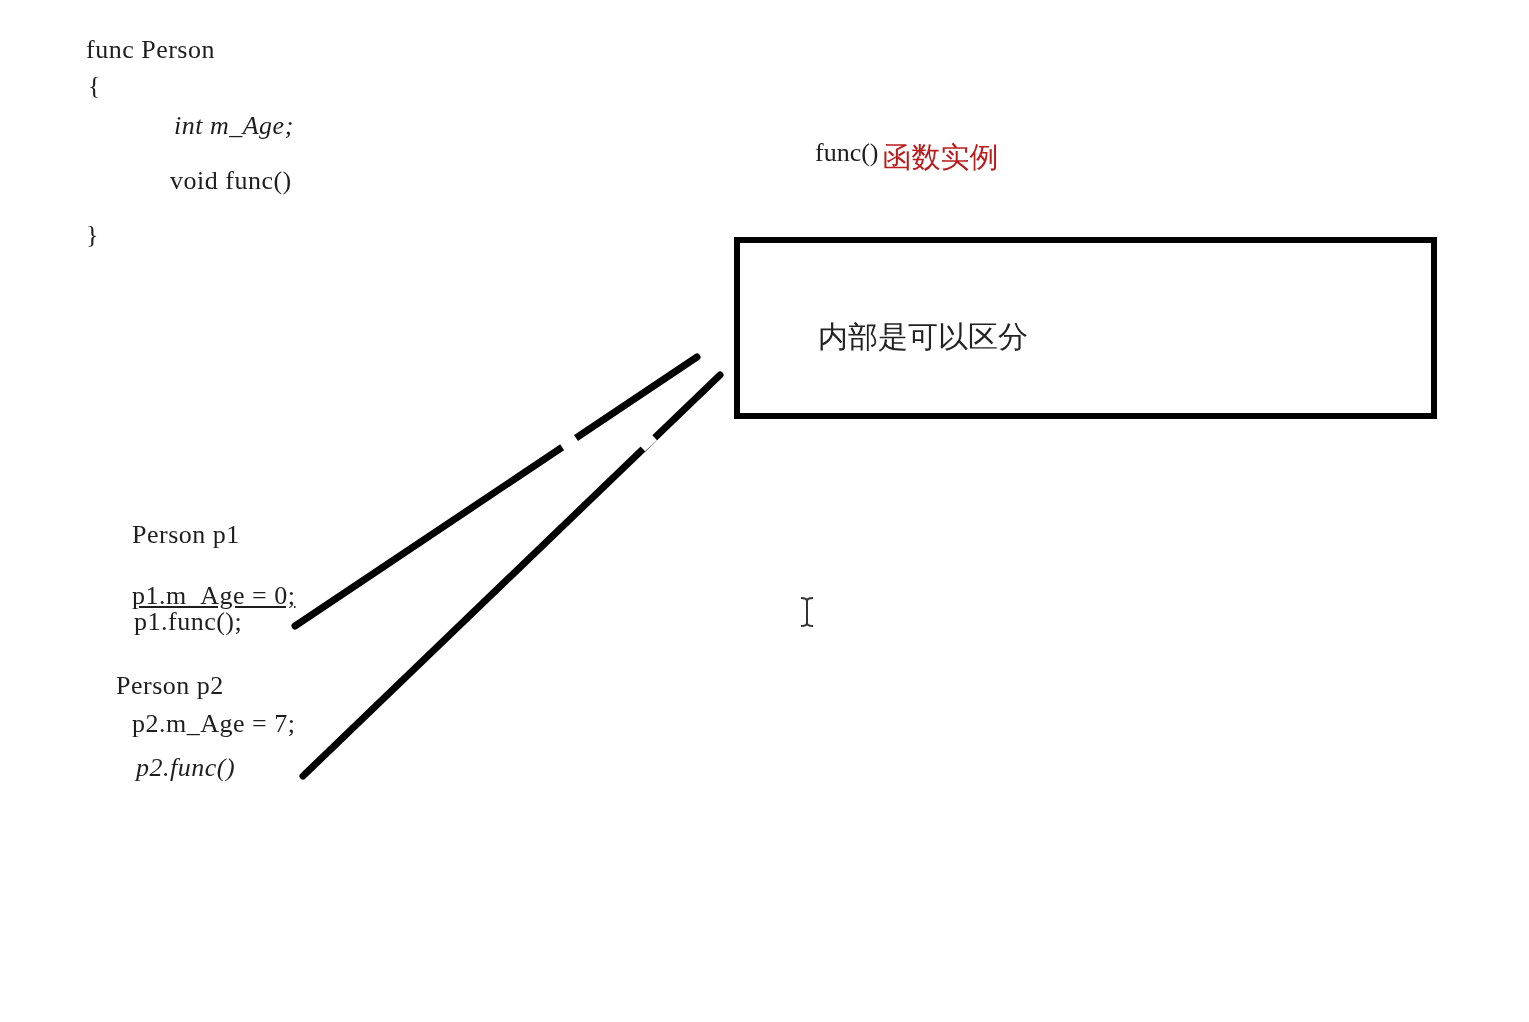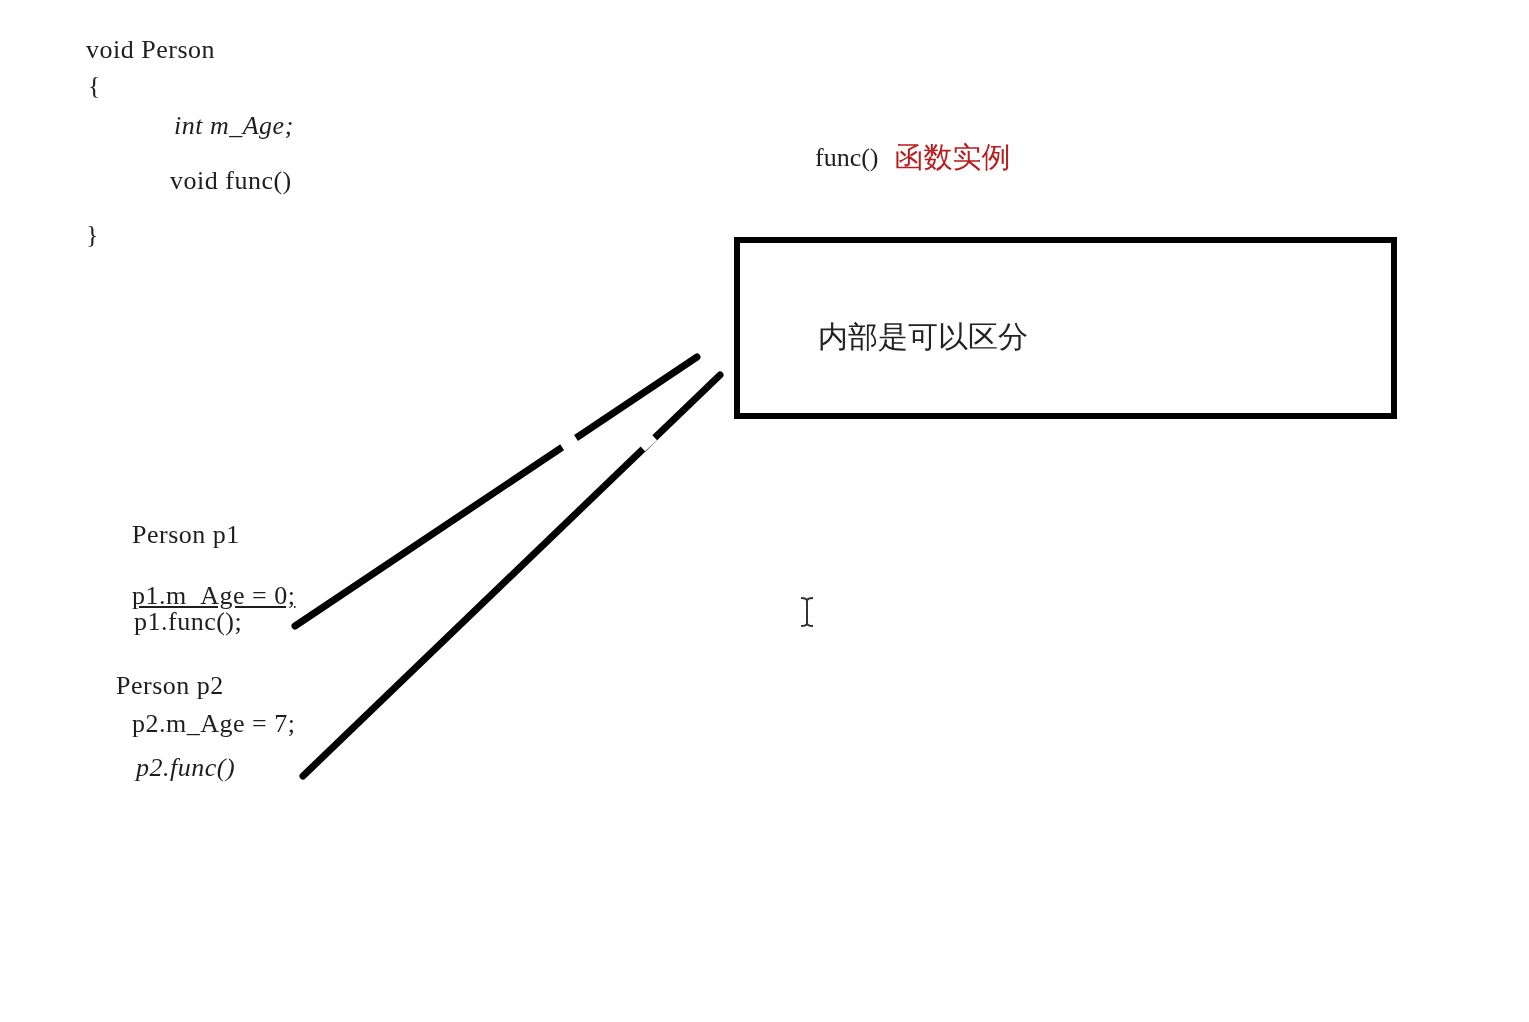--- a/index.html
+++ b/index.html
@@ -22,41 +22,42 @@
       line-height: 1;
       white-space: pre;
       color: #1e1e1e;
       letter-spacing: 0.5px;
     }
     .label-func {
       position: absolute;
       left: 815px;
       top: 138px;
       display: flex;
-      align-items: center;
-      gap: 16px;
+      align-items: flex-start;
+      gap: 4px;
     }
     .label-func .fn {
       font-family: "Liberation Serif", "DejaVu Serif", serif;
       font-size: 26px;
       color: #1e1e1e;
     }
     .label-func .zh {
       font-family: "DejaVu Sans", "Liberation Sans", sans-serif;
       font-size: 29px;
       color: #b91c1c;
     }
     .box {
       position: absolute;
       left: 734px;
       top: 237px;
       width: 651px;
       height: 170px;
       border: 6px solid #000000;
       background: #ffffff;
+      padding-left: 40px;
     }
     .box-text {
       position: absolute;
       left: 78px;
       top: 74px;
       font-family: "DejaVu Sans", "Liberation Sans", sans-serif;
       font-size: 30px;
       color: #222222;
       white-space: pre;
     }
@@ -73,21 +74,21 @@
       left: 798px;
       top: 596px;
       width: 18px;
       height: 32px;
     }
   </style>
 </head>
 <body>
 
 <div>
-  <div class="code" style="left:86px; top:37px;">void Person</div>
+  <div class="code" style="left:86px; top:37px;">func Person</div>
   <div class="code" style="left:88px; top:73px;">{</div>
   <div class="code" style="left:174px; top:113px;font-style:italic;">int m_Age;</div>
   <div class="code" style="left:170px; top:168px;">void func()</div>
   <div class="code" style="left:86px; top:222px;">}</div>
 </div>
 
 <div class="label-func">
   <span class="fn">func()</span>
   <span class="zh">函数实例</span>
 </div>

